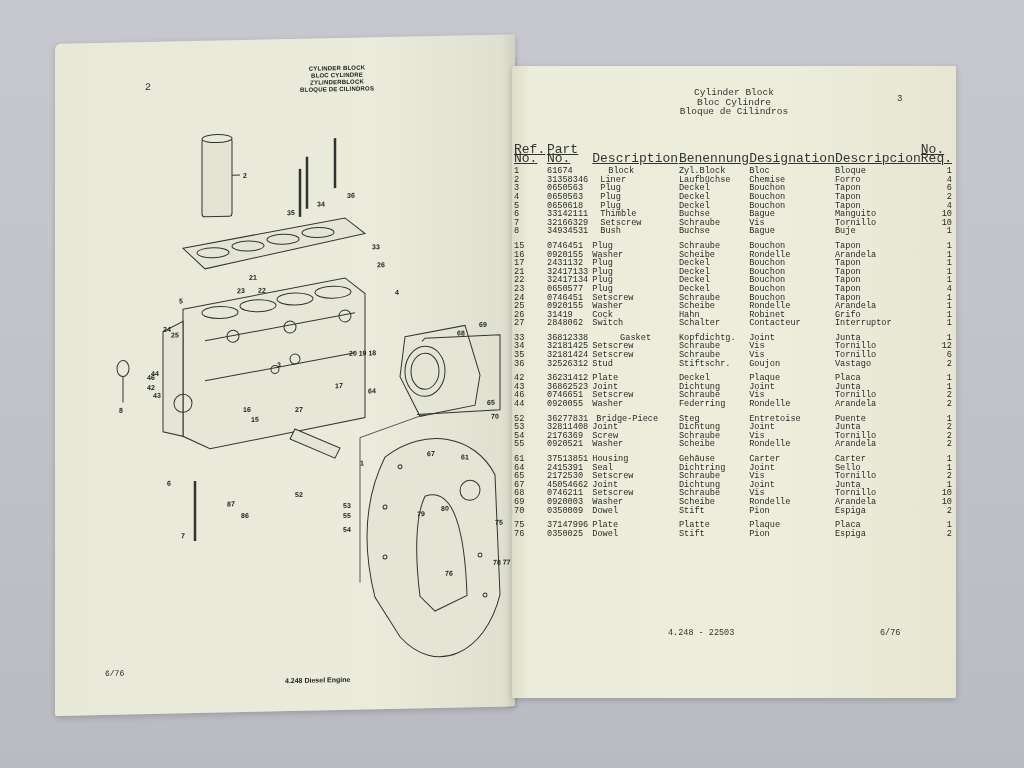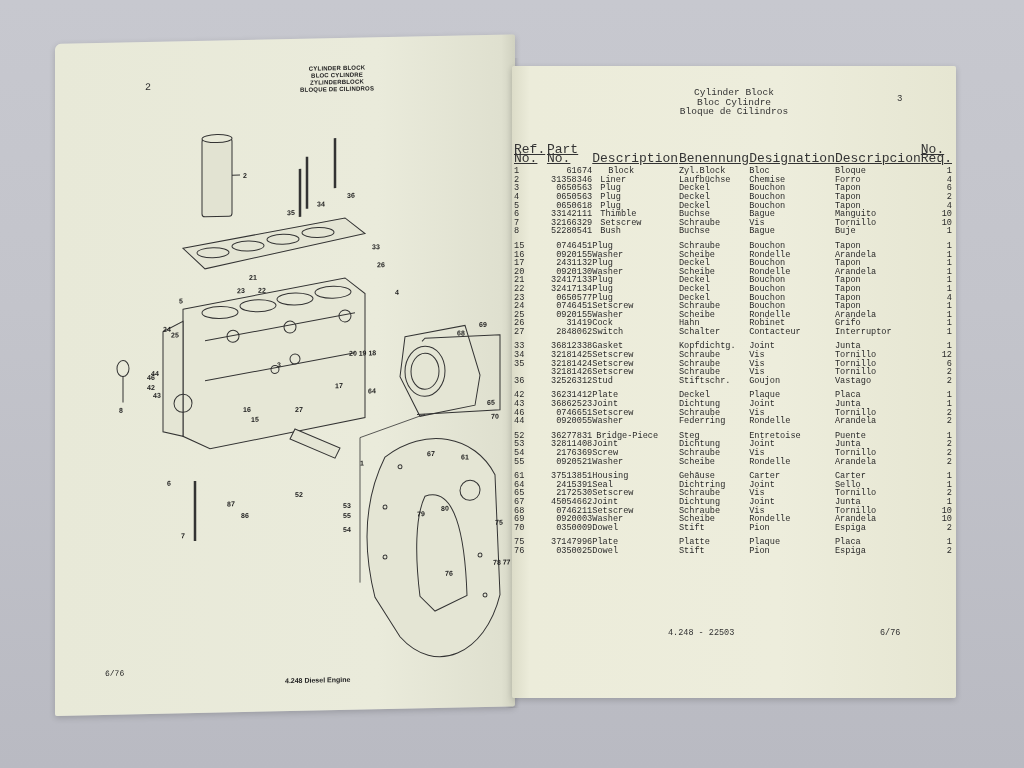--- a/index.html
+++ b/index.html
@@ -46,21 +46,21 @@
     position:absolute; left:0px; top:80px; border-collapse:collapse;
     font-size:8.6px; color:#2b2b2b; line-height:8.6px;
   }
   table.parts th {
     font-weight:normal; text-decoration:underline; text-align:left;
     padding:0 0 4px 0; vertical-align:bottom; font-size:13px; color:#333;
   }
   table.parts td { padding:0; white-space:nowrap; height:8.6px; vertical-align:top; }
   table.parts tr.gap td { height:6px; }
   .c-ref { width:42px; padding-left:2px !important; }
-  .c-part { width:66px;text-align:right; }
+  .c-part { width:66px; }
   .c-desc { width:75px; }
   .c-ben { width:70px; }
   .c-des { width:69px; }
   .c-desp { width:72px; }
   .c-qty { width:22px; text-align:right; padding-right:4px !important; }
   .right-footer-code { position:absolute; left:156px; top:562px; font-size:8.5px; color:#333; }
   .right-footer-date { position:absolute; left:368px; top:562px; font-size:8.5px; color:#333; }
   .shadow-gutter {
     position:absolute; left:505px; top:58px; width:14px; height:650px;
     background: linear-gradient(90deg, rgba(0,0,0,0.0), rgba(0,0,0,0.12), rgba(0,0,0,0));
@@ -270,21 +270,21 @@
           <td class="c-ref">7</td>
           <td class="c-part">32166329</td>
           <td class="c-desc" style="padding-left: 8px;">Setscrew</td>
           <td class="c-ben">Schraube</td>
           <td class="c-des">Vis</td>
           <td class="c-desp">Tornillo</td>
           <td class="c-qty">10</td>
         </tr>
         <tr>
           <td class="c-ref">8</td>
-          <td class="c-part">52280541</td>
+          <td class="c-part">34934531</td>
           <td class="c-desc" style="padding-left: 8px;">Bush</td>
           <td class="c-ben">Buchse</td>
           <td class="c-des">Bague</td>
           <td class="c-desp">Buje</td>
           <td class="c-qty">1</td>
         </tr>
         <tr class="gap">
           <td colspan="7"></td>
         </tr>
         <tr>
@@ -308,29 +308,20 @@
         <tr>
           <td class="c-ref">17</td>
           <td class="c-part">2431132</td>
           <td class="c-desc" style="padding-left: 0px;">Plug</td>
           <td class="c-ben">Deckel</td>
           <td class="c-des">Bouchon</td>
           <td class="c-desp">Tapon</td>
           <td class="c-qty">1</td>
         </tr>
         <tr>
-          <td class="c-ref">20</td>
-          <td class="c-part">0920130</td>
-          <td class="c-desc" style="padding-left: 0px;">Washer</td>
-          <td class="c-ben">Scheibe</td>
-          <td class="c-des">Rondelle</td>
-          <td class="c-desp">Arandela</td>
-          <td class="c-qty">1</td>
-        </tr>
-        <tr>
           <td class="c-ref">21</td>
           <td class="c-part">32417133</td>
           <td class="c-desc" style="padding-left: 0px;">Plug</td>
           <td class="c-ben">Deckel</td>
           <td class="c-des">Bouchon</td>
           <td class="c-desp">Tapon</td>
           <td class="c-qty">1</td>
         </tr>
         <tr>
           <td class="c-ref">22</td>
@@ -385,21 +376,21 @@
           <td class="c-des">Contacteur</td>
           <td class="c-desp">Interruptor</td>
           <td class="c-qty">1</td>
         </tr>
         <tr class="gap">
           <td colspan="7"></td>
         </tr>
         <tr>
           <td class="c-ref">33</td>
           <td class="c-part">36812338</td>
-          <td class="c-desc" style="padding-left: 0px;">Gasket</td>
+          <td class="c-desc" style="padding-left: 0px; text-align: center;">Gasket</td>
           <td class="c-ben">Kopfdichtg.</td>
           <td class="c-des">Joint</td>
           <td class="c-desp">Junta</td>
           <td class="c-qty">1</td>
         </tr>
         <tr>
           <td class="c-ref">34</td>
           <td class="c-part">32181425</td>
           <td class="c-desc" style="padding-left: 0px;">Setscrew</td>
           <td class="c-ben">Schraube</td>
@@ -408,29 +399,20 @@
           <td class="c-qty">12</td>
         </tr>
         <tr>
           <td class="c-ref">35</td>
           <td class="c-part">32181424</td>
           <td class="c-desc" style="padding-left: 0px;">Setscrew</td>
           <td class="c-ben">Schraube</td>
           <td class="c-des">Vis</td>
           <td class="c-desp">Tornillo</td>
           <td class="c-qty">6</td>
-        </tr>
-        <tr>
-          <td class="c-ref"></td>
-          <td class="c-part">32181426</td>
-          <td class="c-desc" style="padding-left: 0px;">Setscrew</td>
-          <td class="c-ben">Schraube</td>
-          <td class="c-des">Vis</td>
-          <td class="c-desp">Tornillo</td>
-          <td class="c-qty">2</td>
         </tr>
         <tr>
           <td class="c-ref">36</td>
           <td class="c-part">32526312</td>
           <td class="c-desc" style="padding-left: 0px;">Stud</td>
           <td class="c-ben">Stiftschr.</td>
           <td class="c-des">Goujon</td>
           <td class="c-desp">Vastago</td>
           <td class="c-qty">2</td>
         </tr>

